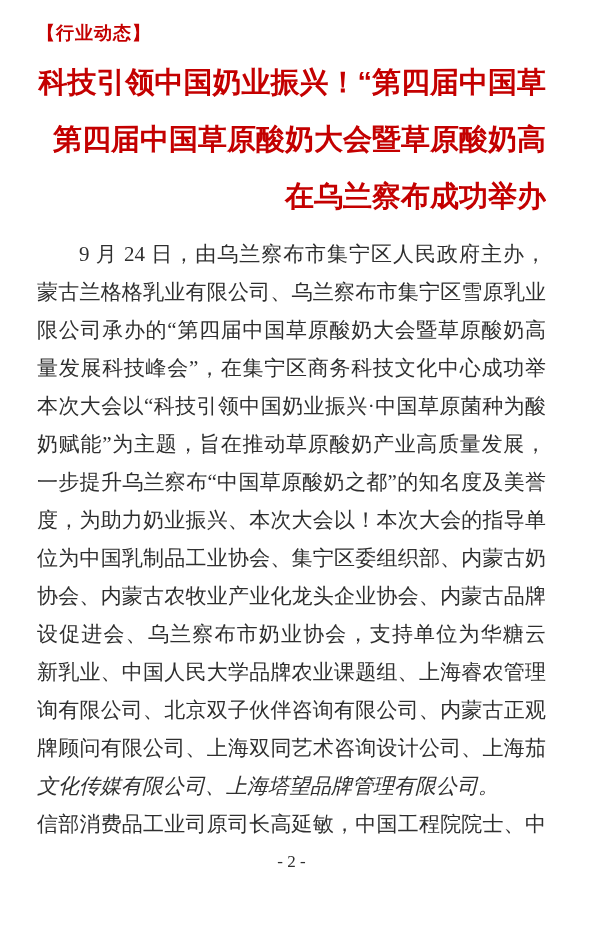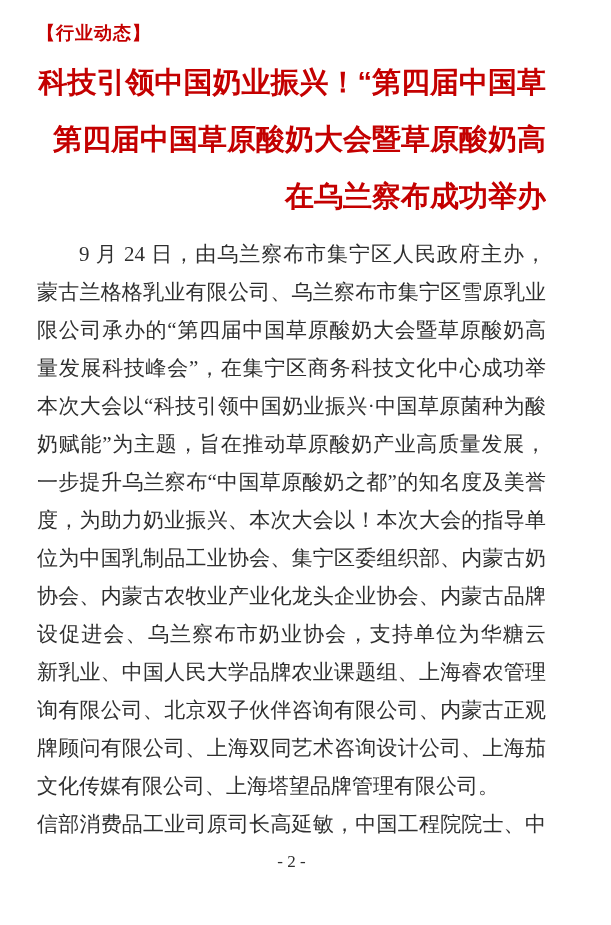--- a/index.html
+++ b/index.html
@@ -42,21 +42,21 @@
   }
   .line {
     height: 38px;
     line-height: 38px;
     overflow: hidden;
     text-align: justify;
     text-align-last: justify;
     -moz-text-align-last: justify;
   }
   .para1 .line:first-child { text-indent: 2em; }
-  .para1 .line:last-child  { text-align-last: left; -moz-text-align-last: left; }
+  .para1 .line:last-child  { text-align-last: left; font-style: italic; -moz-text-align-last: left; }
   .para2 .line.indent { text-indent: 2em; }
   .bold-name { font-weight: bold; }
   .footer {
     margin-top: 8px;
     text-align: center;
     font-size: 17px;
     line-height: 22px;
     color: var(--body-text, #2f2f2f);
   }
 </style>

